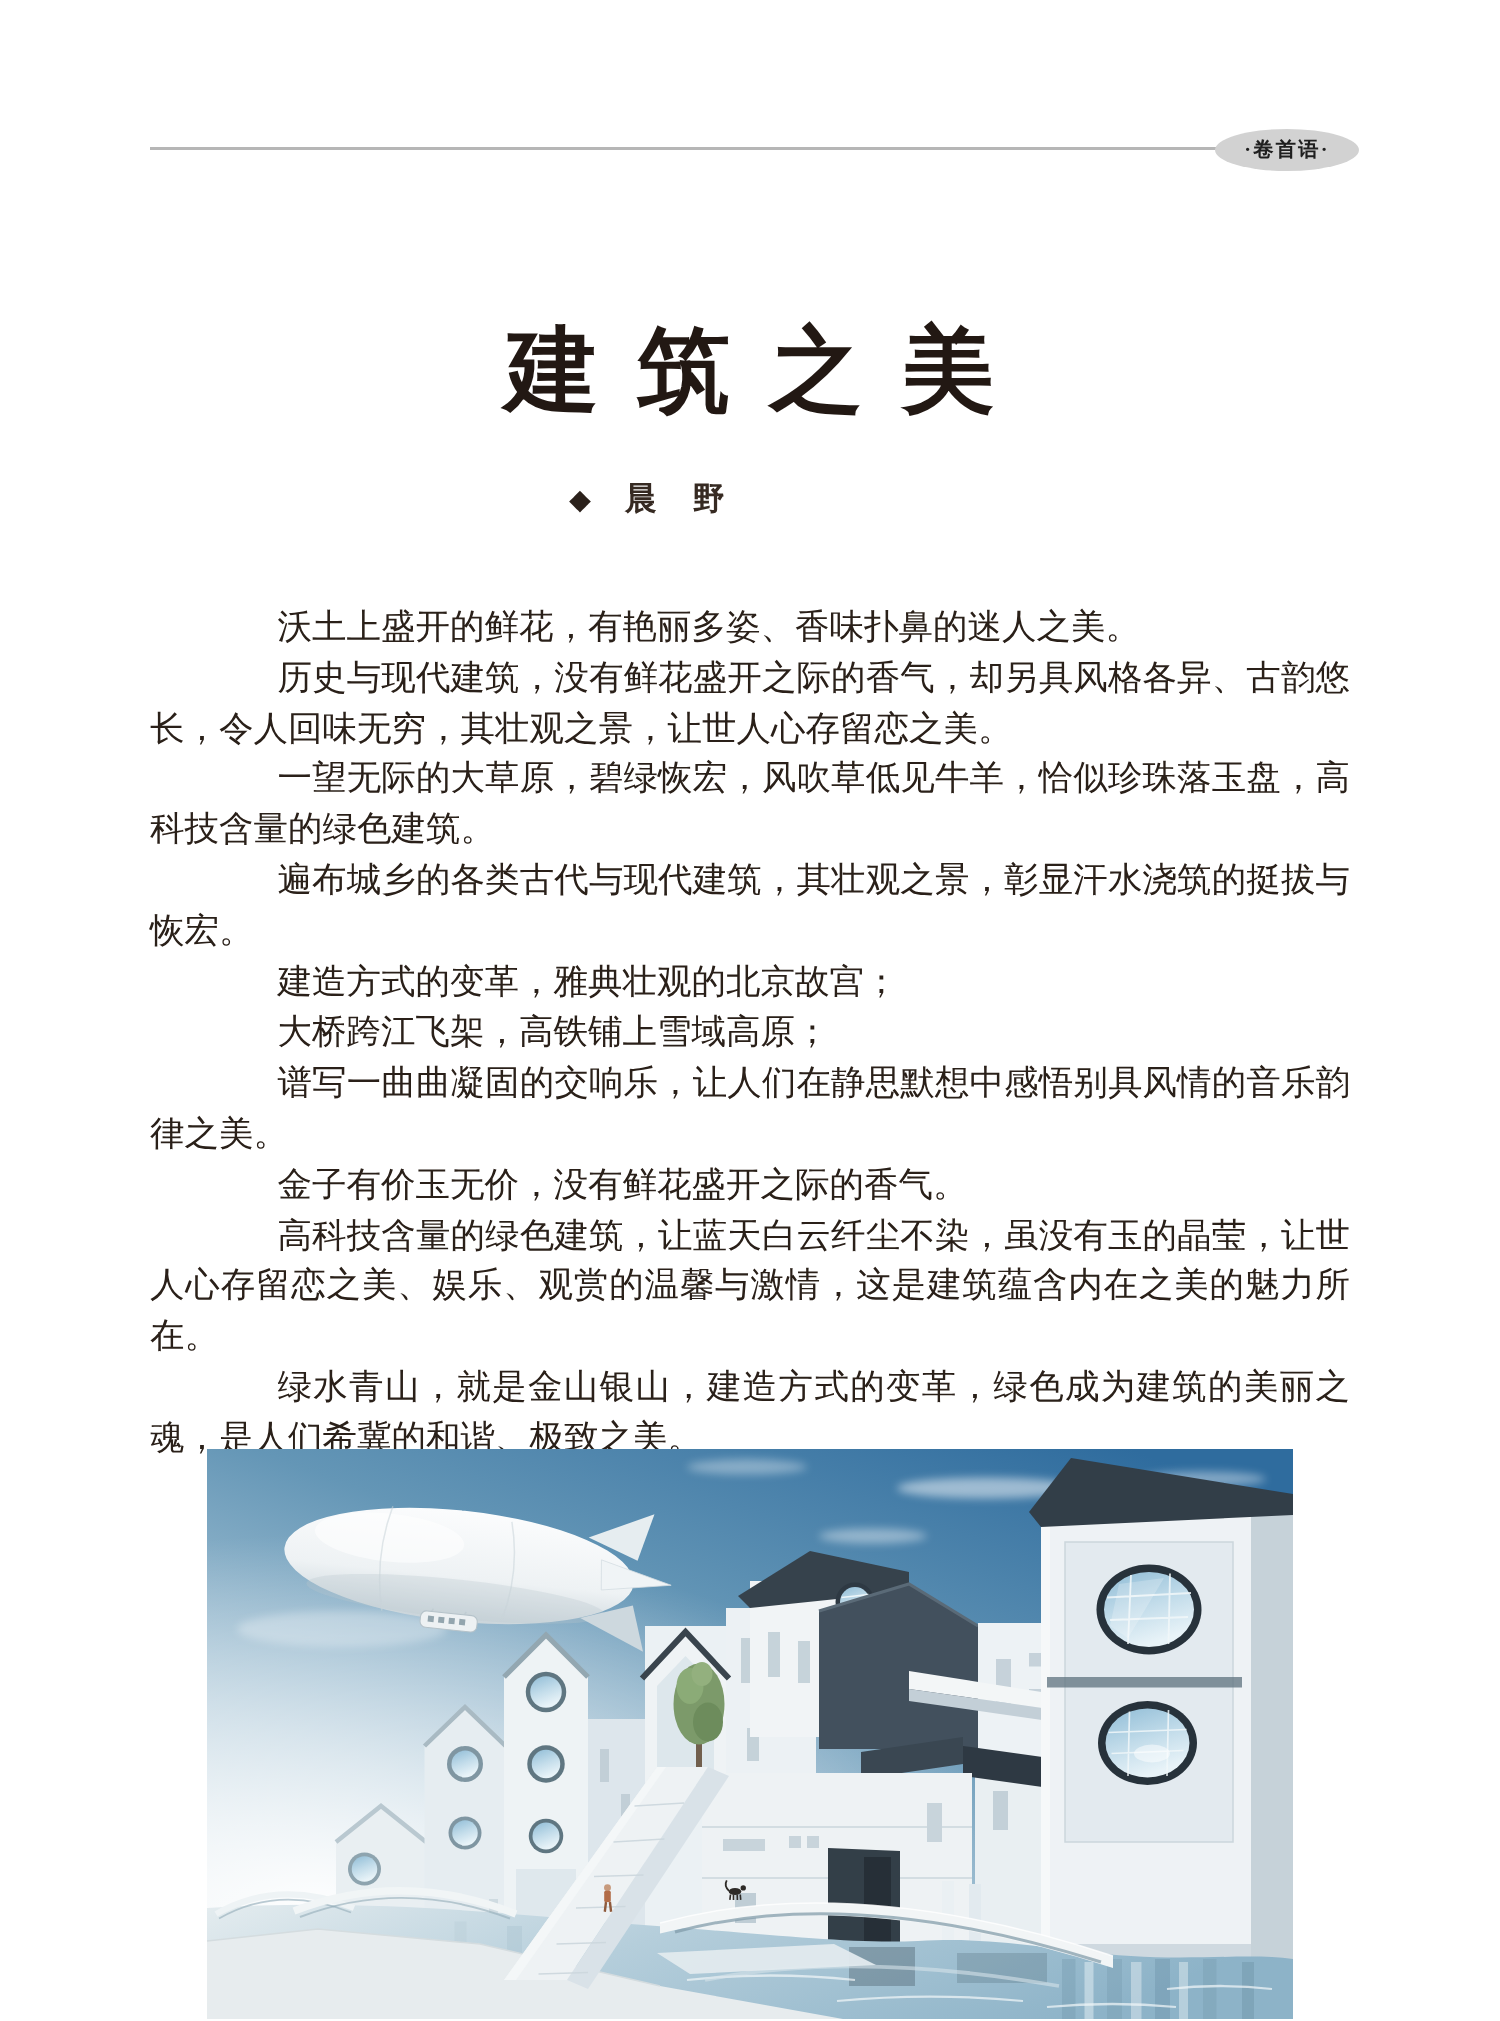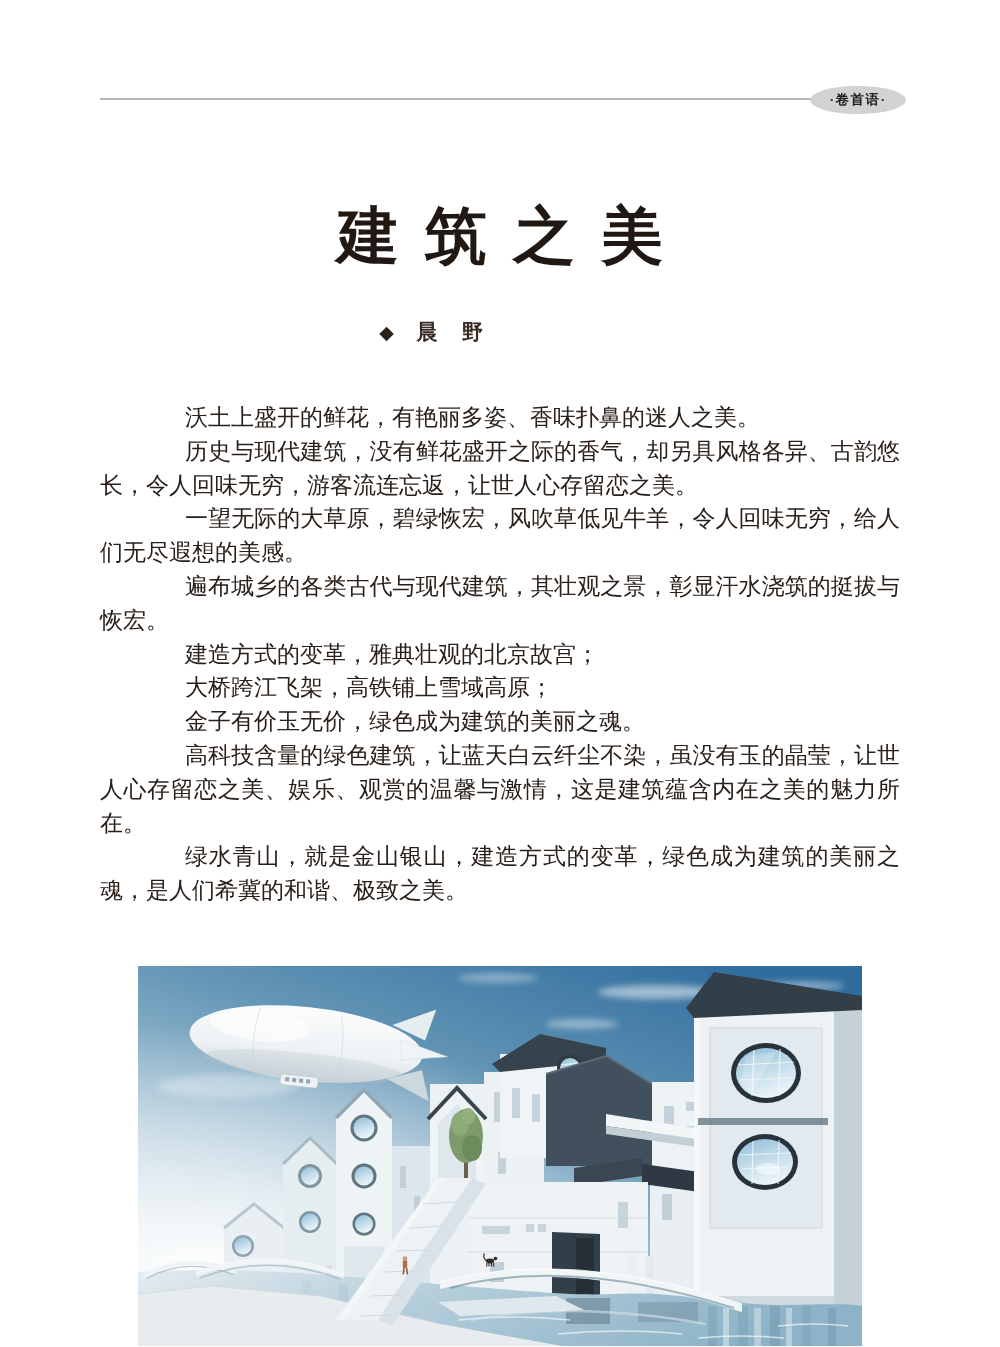--- a/index.html
+++ b/index.html
@@ -2,21 +2,21 @@
 <html><head>
 <meta charset="utf-8">
 <style>
   html,body{margin:0;padding:0;background:#ffffff;}
   .page{position:relative;width:1000px;height:1347px;background:#ffffff;overflow:hidden;
         font-family:"Liberation Serif","DejaVu Serif",serif;}
   .header-rule{position:absolute;left:100px;top:98px;width:712px;height:2px;background:#b6b6b6;}
   .badge{position:absolute;left:810px;top:86px;width:96px;height:28px;background:#d2d2d2;
          border-radius:50%;display:flex;align-items:center;justify-content:center;text-align:right;}
   .badge span{font-size:13.5px;color:#1f1f1f;letter-spacing:1.5px;font-weight:bold;}
-  .title{position:absolute;left:0;top:190px;width:1000px;text-align:center;
+  .title{position:absolute;left:0;top:201px;width:1000px;text-align:center;
          font-size:62px;font-weight:bold;color:#221813;letter-spacing:.42em;
          padding-left:.42em;box-sizing:border-box;line-height:92px;
          font-family:"DejaVu Serif","Liberation Serif",serif;}
   .author{position:absolute;left:0;top:318px;width:864px;text-align:center;
           font-size:21px;font-weight:bold;color:#362a22;letter-spacing:.08em;}
   .author .diamond{font-size:19px;margin-right:14px;color:#2b211b;font-family:"DejaVu Sans",sans-serif;}
   .body-text{position:absolute;left:100px;top:389px;width:800px;
              font-size:23px;line-height:33.8px;color:#2a2019;text-align:justify;margin-top:12px;}
   .body-text p{margin:0;text-indent:85px;}
   .figure{position:absolute;left:138px;top:966px;width:724px;height:380px;overflow:hidden;}
@@ -34,26 +34,27 @@
 
   <div class="title">建筑之美</div>
 
   <div class="author">
     <span class="diamond">◆</span>
     <span>晨　野</span>
   </div>
 
   <div class="body-text">
     <p>沃土上盛开的鲜花，有艳丽多姿、香味扑鼻的迷人之美。</p>
-    <p>历史与现代建筑，没有鲜花盛开之际的香气，却另具风格各异、古韵悠长，令人回味无穷，游客流连忘返，让世人心存留恋之美。</p>
-    <p>一望无际的大草原，碧绿恢宏，风吹草低见牛羊，令人回味无穷，给人们无尽遐想的美感。</p>
+    <p>历史与现代建筑，没有鲜花盛开之际的香气，却另具风格各异、古韵悠长，令人回味无穷，其壮观之景，让世人心存留恋之美。</p>
+    <p>一望无际的大草原，碧绿恢宏，风吹草低见牛羊，恰似珍珠落玉盘，高科技含量的绿色建筑。</p>
     <p>遍布城乡的各类古代与现代建筑，其壮观之景，彰显汗水浇筑的挺拔与恢宏。</p>
     <p>建造方式的变革，雅典壮观的北京故宫；</p>
     <p>大桥跨江飞架，高铁铺上雪域高原；</p>
-    <p>金子有价玉无价，绿色成为建筑的美丽之魂。</p>
+    <p>谱写一曲曲凝固的交响乐，让人们在静思默想中感悟别具风情的音乐韵律之美。</p>
+    <p>金子有价玉无价，没有鲜花盛开之际的香气。</p>
     <p>高科技含量的绿色建筑，让蓝天白云纤尘不染，虽没有玉的晶莹，让世人心存留恋之美、娱乐、观赏的温馨与激情，这是建筑蕴含内在之美的魅力所在。</p>
     <p>绿水青山，就是金山银山，建造方式的变革，绿色成为建筑的美丽之魂，是人们希冀的和谐、极致之美。</p>
   </div>
 
   <div class="figure">
     <svg width="724" height="380" viewBox="0 0 724 380" role="img" aria-label="白色未来主义模块化建筑群效果图：上空有白色飞艇，建筑带圆形舷窗与深色坡顶，水面上有拱桥、坡道、行人与猴子">
       <defs>
         <linearGradient id="skyG" x1="85%" y1="0%" x2="15%" y2="100%">
           <stop offset="0" stop-color="#2f6c9e"></stop>
             <stop offset="0.38" stop-color="#6496b6"></stop>

